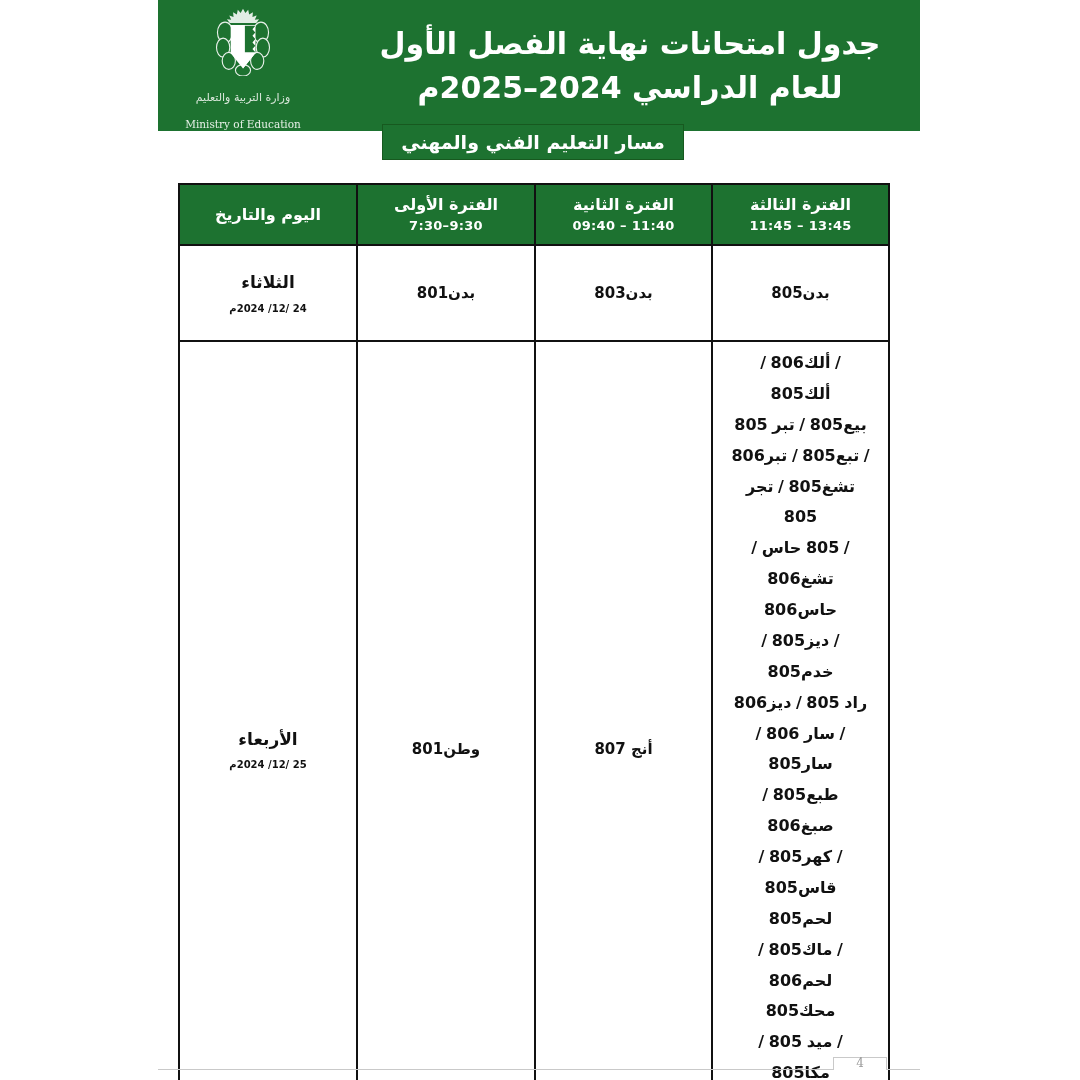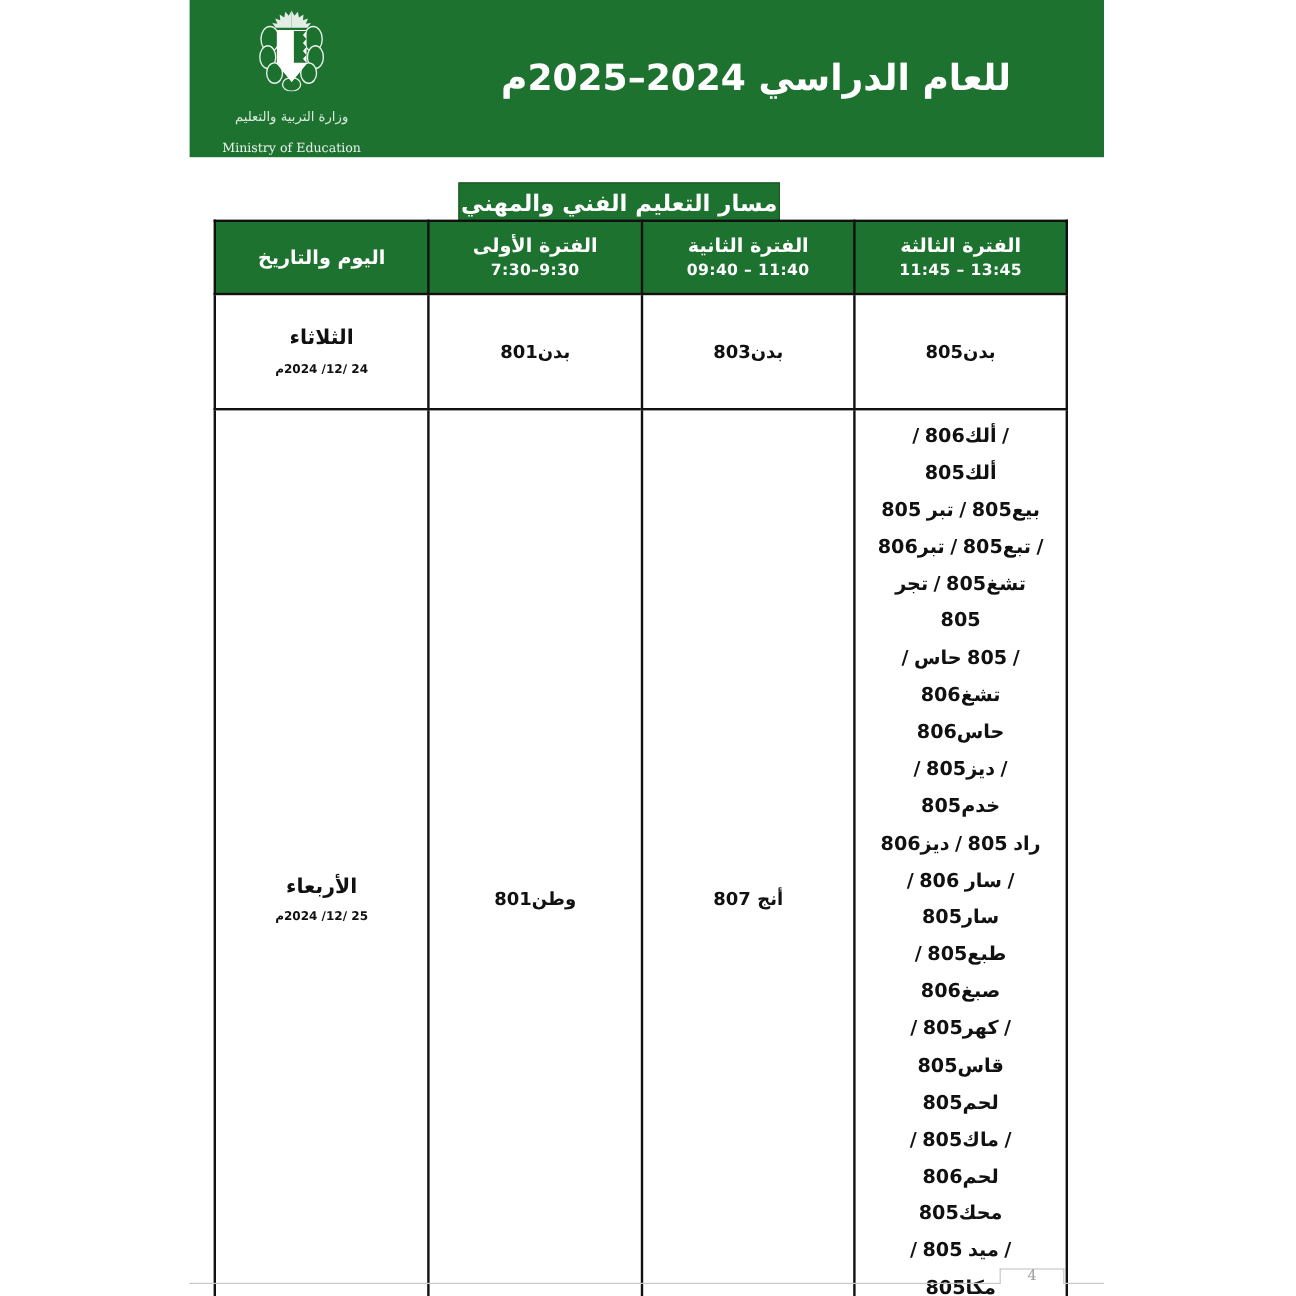--- a/index.html
+++ b/index.html
@@ -84,22 +84,22 @@
     line-height: 1.45;
     text-align: center;
     white-space: nowrap;
     letter-spacing: -0.2px;
   }
 
   
   .track-banner {
     position: absolute;
     left: 382px;
-    top: 152px;
-    width: 268px;
+    top: 124px;
+    width: 302px;
     height: 36px;
     background: #1d7230;
     border: 1px solid #17591f;
     display: flex;
     align-items: center;
     justify-content: center;
     box-sizing: border-box;
   }
   .track-banner span {
     color: #ffffff;
@@ -257,20 +257,21 @@
         </g>
         <g fill="#1d7230">
           <polygon points="33,21 44,21 41,24.5 44,28 41,31.5 44,35 41,38.5 44,42 41,45.5 44,49 33,49"></polygon>
         </g>
       </svg>
       <div class="logo-ar">وزارة التربية والتعليم</div>
       <div class="logo-en">Ministry of Education</div>
     </div>
 
     <div class="header-titles">
+      <div class="title-line">جدول امتحانات نهاية الفصل الأول</div>
       <div class="title-line">للعام الدراسي 2024–2025م</div>
     </div>
   </div>
 
   <div class="track-banner">
     <span>مسار التعليم الفني والمهني</span>
   </div>
 
   <table class="exam-table">
     <colgroup>

